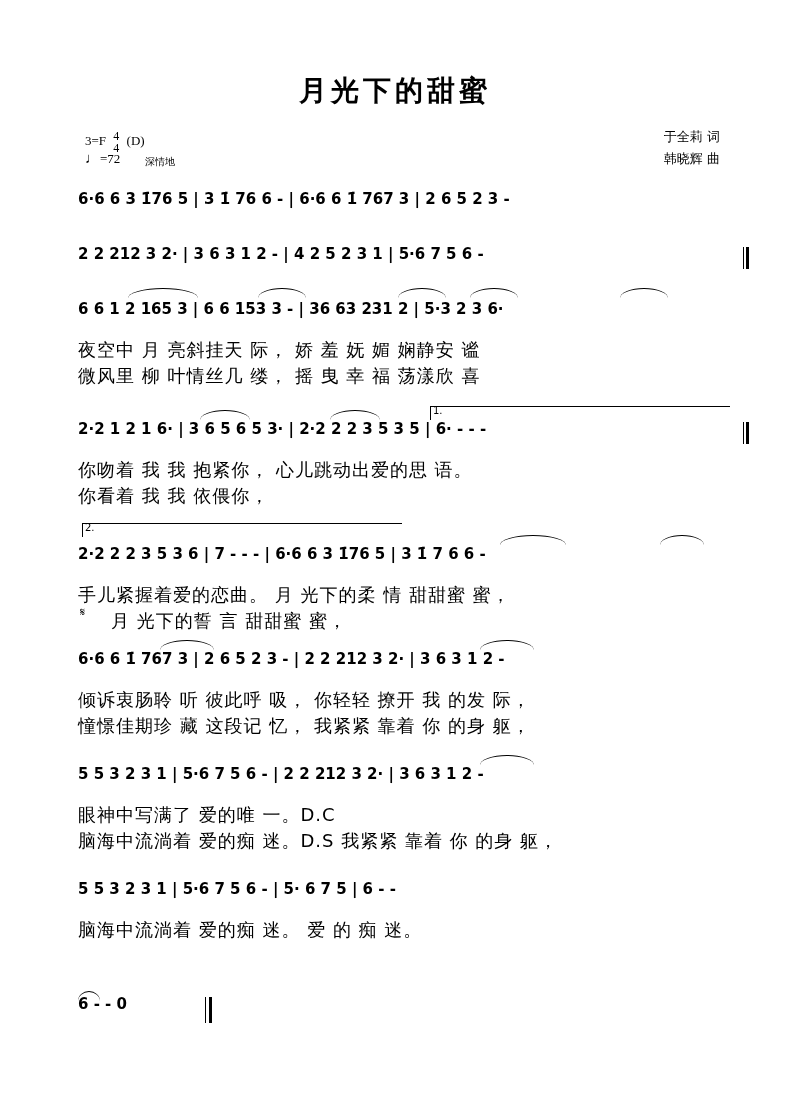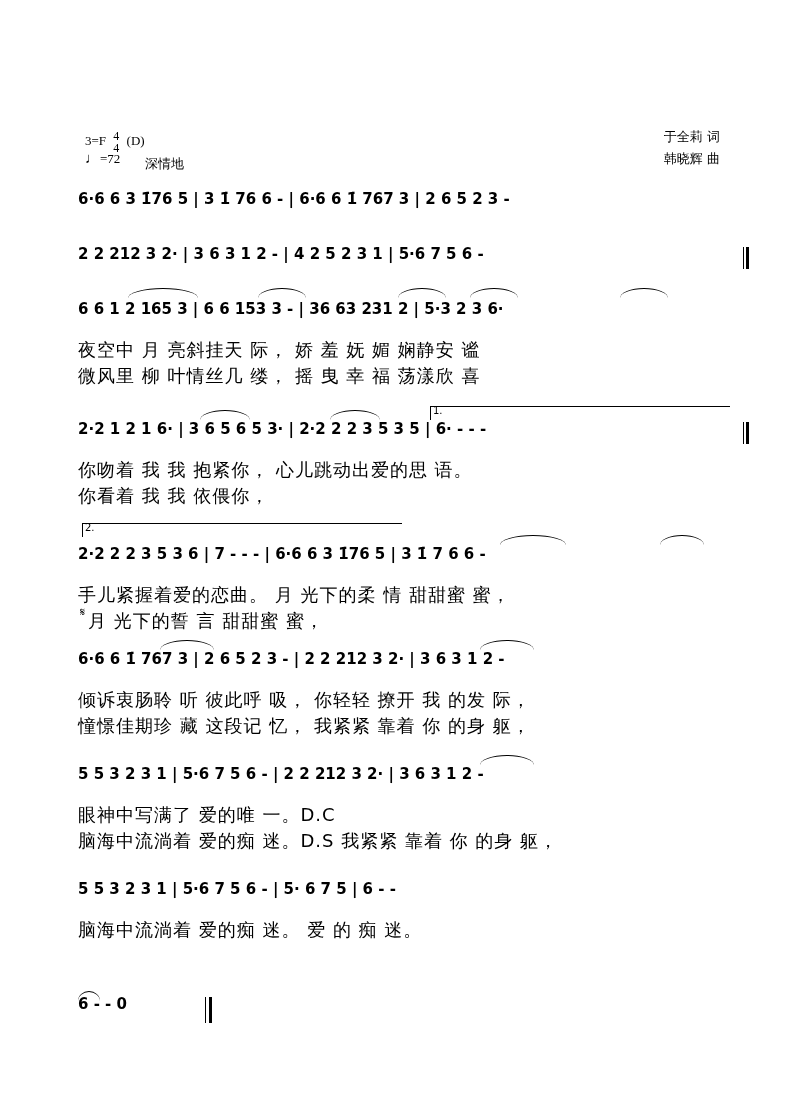--- a/index.html
+++ b/index.html
@@ -65,21 +65,21 @@
     left: 85px;
     top: 150px;
     font-size: 13px;
     white-space: nowrap;
   }
   .tempo .note { font-size: 15px; }
   .expr {
     position: absolute;
     left: 145px;
     top: 155px;
-    font-size: 13px;
+    font-size: 10px;
     font-family: "DejaVu Sans", sans-serif;
   }
 
   .credits {
     position: absolute;
     right: 70px;
     top: 126px;
     font-size: 13px;
     text-align: left;
     line-height: 22px;
@@ -169,20 +169,21 @@
     position: absolute;
     font-family: "DejaVu Sans", sans-serif;
     font-size: 12px;
   }
 </style>
 </head>
 <body>
 
 <div class="page">
 
+  <div class="title">月光下的甜蜜</div>
 
   <div class="keysig">
     <span>3=F</span>
     <span class="meter">
       <i class="top">4</i>
       <i>4</i>
     </span>
     <span>(D)</span>
   </div>
 
@@ -230,21 +231,21 @@
 
   <div class="system" style="top:545px;">
     <div class="volta" style="left:82px; top:-22px; width:320px;">
       <span>2.</span>
     </div>
     <div class="arc" style="left:500px; top:-10px; width:66px;"></div>
     <div class="arc" style="left:660px; top:-10px; width:44px;"></div>
     <div class="notes">2·2 2 2 3 5 3 6 | 7 - - - | 6·6 6 3 1̇76 5 | 3 1̇ 7 6 6 -</div>
     <div class="lyric" style="top:38px;">手儿紧握着爱的恋曲。  月 光下的柔  情 甜甜蜜  蜜，</div>
     <div class="marker" style="left:80px; top:60px;">𝄋</div>
-    <div class="lyric" style="top:64px; left:88px;">月 光下的誓  言 甜甜蜜   蜜，</div>
+    <div class="lyric" style="top:64px; left:111px;">月 光下的誓  言 甜甜蜜   蜜，</div>
   </div>
 
   <div class="system" style="top:650px;">
     <div class="arc" style="left:160px; top:-10px; width:54px;"></div>
     <div class="arc" style="left:480px; top:-10px; width:54px;"></div>
     <div class="notes">6·6 6 1̇ 767 3 | 2 6 5 2 3 - | 2 2 212 3 2· | 3 6 3 1 2 -</div>
     <div class="lyric" style="top:38px;">倾诉衷肠聆 听 彼此呼  吸， 你轻轻 撩开 我 的发  际，</div>
     <div class="lyric" style="top:64px;">憧憬佳期珍 藏 这段记  忆， 我紧紧 靠着 你 的身  躯，</div>
   </div>
 

